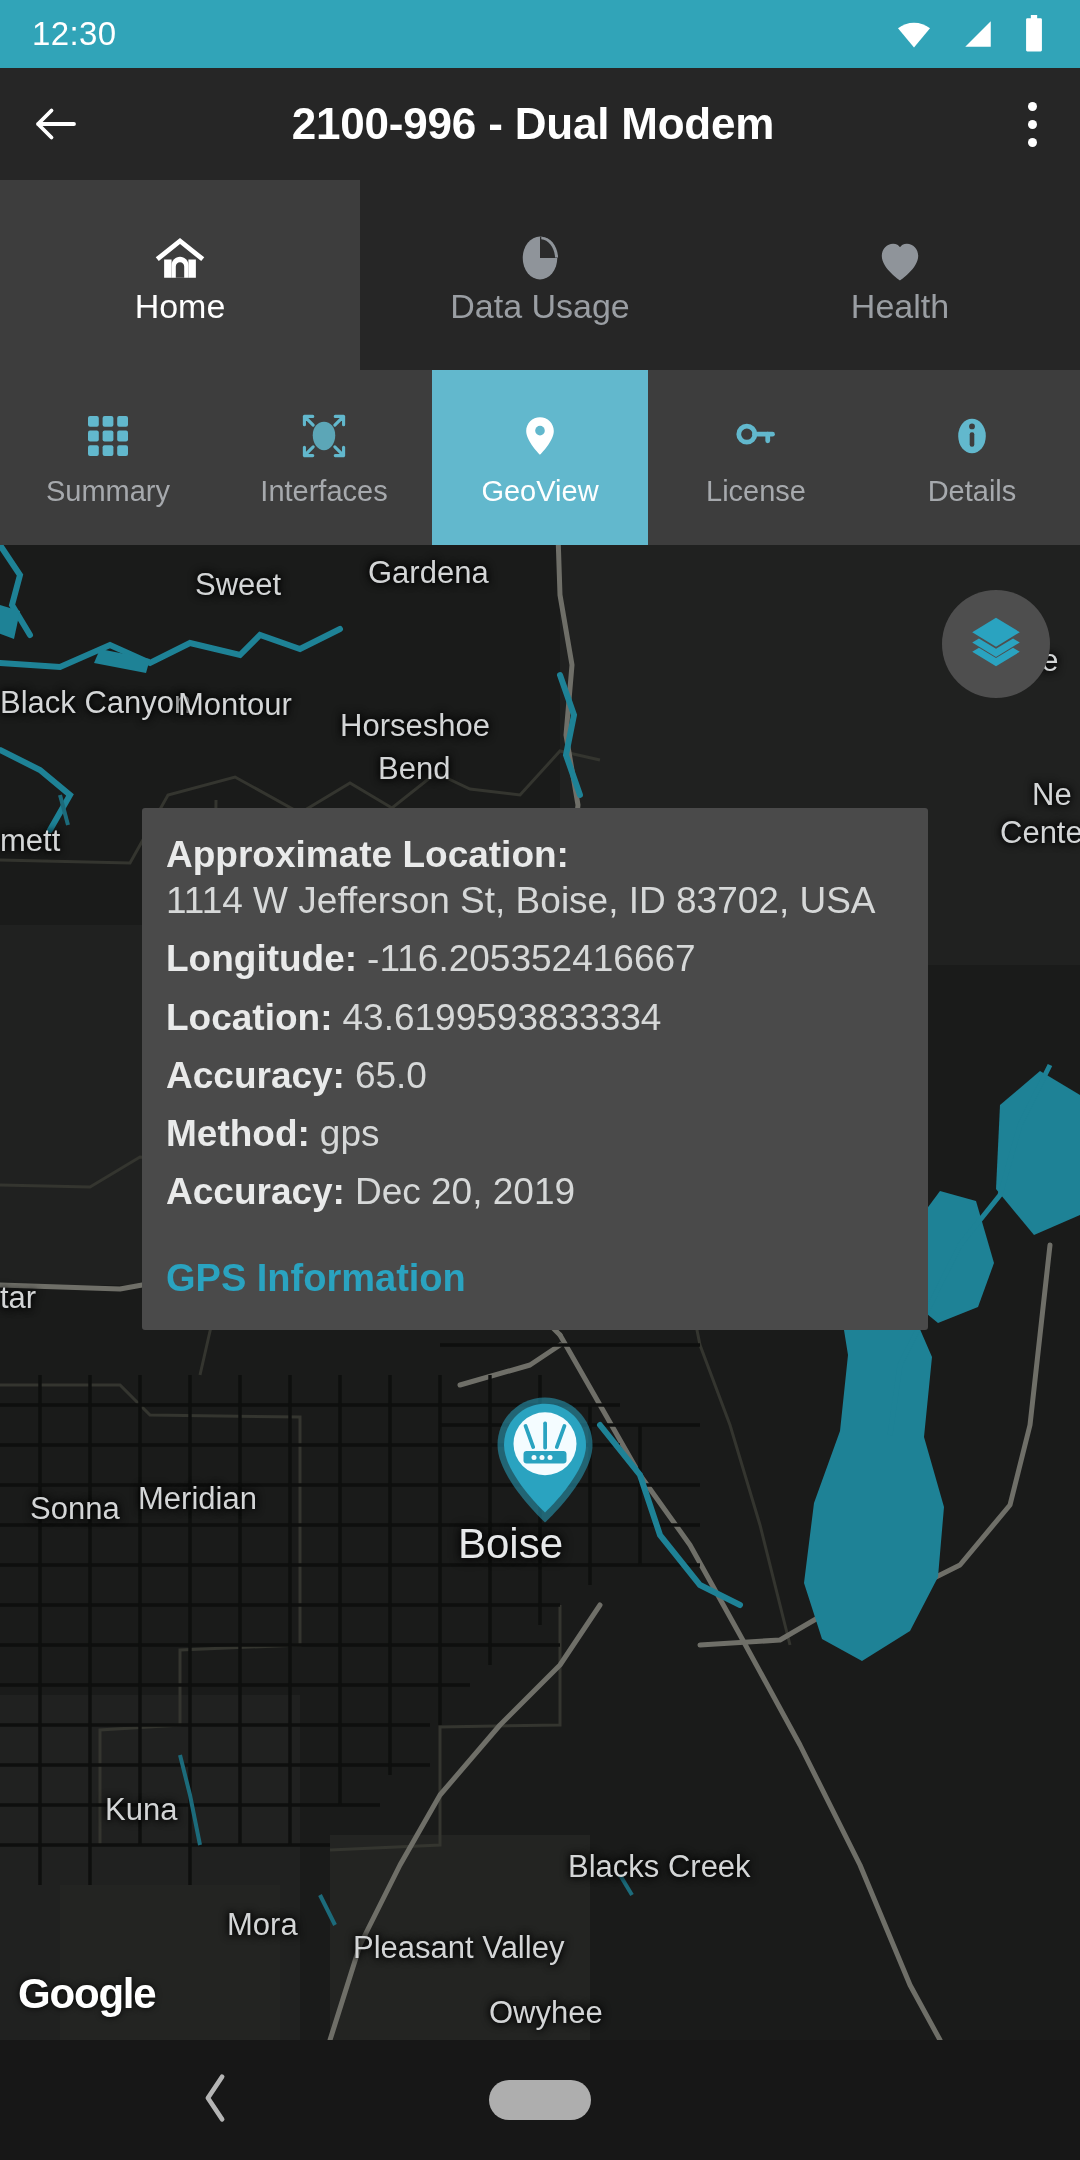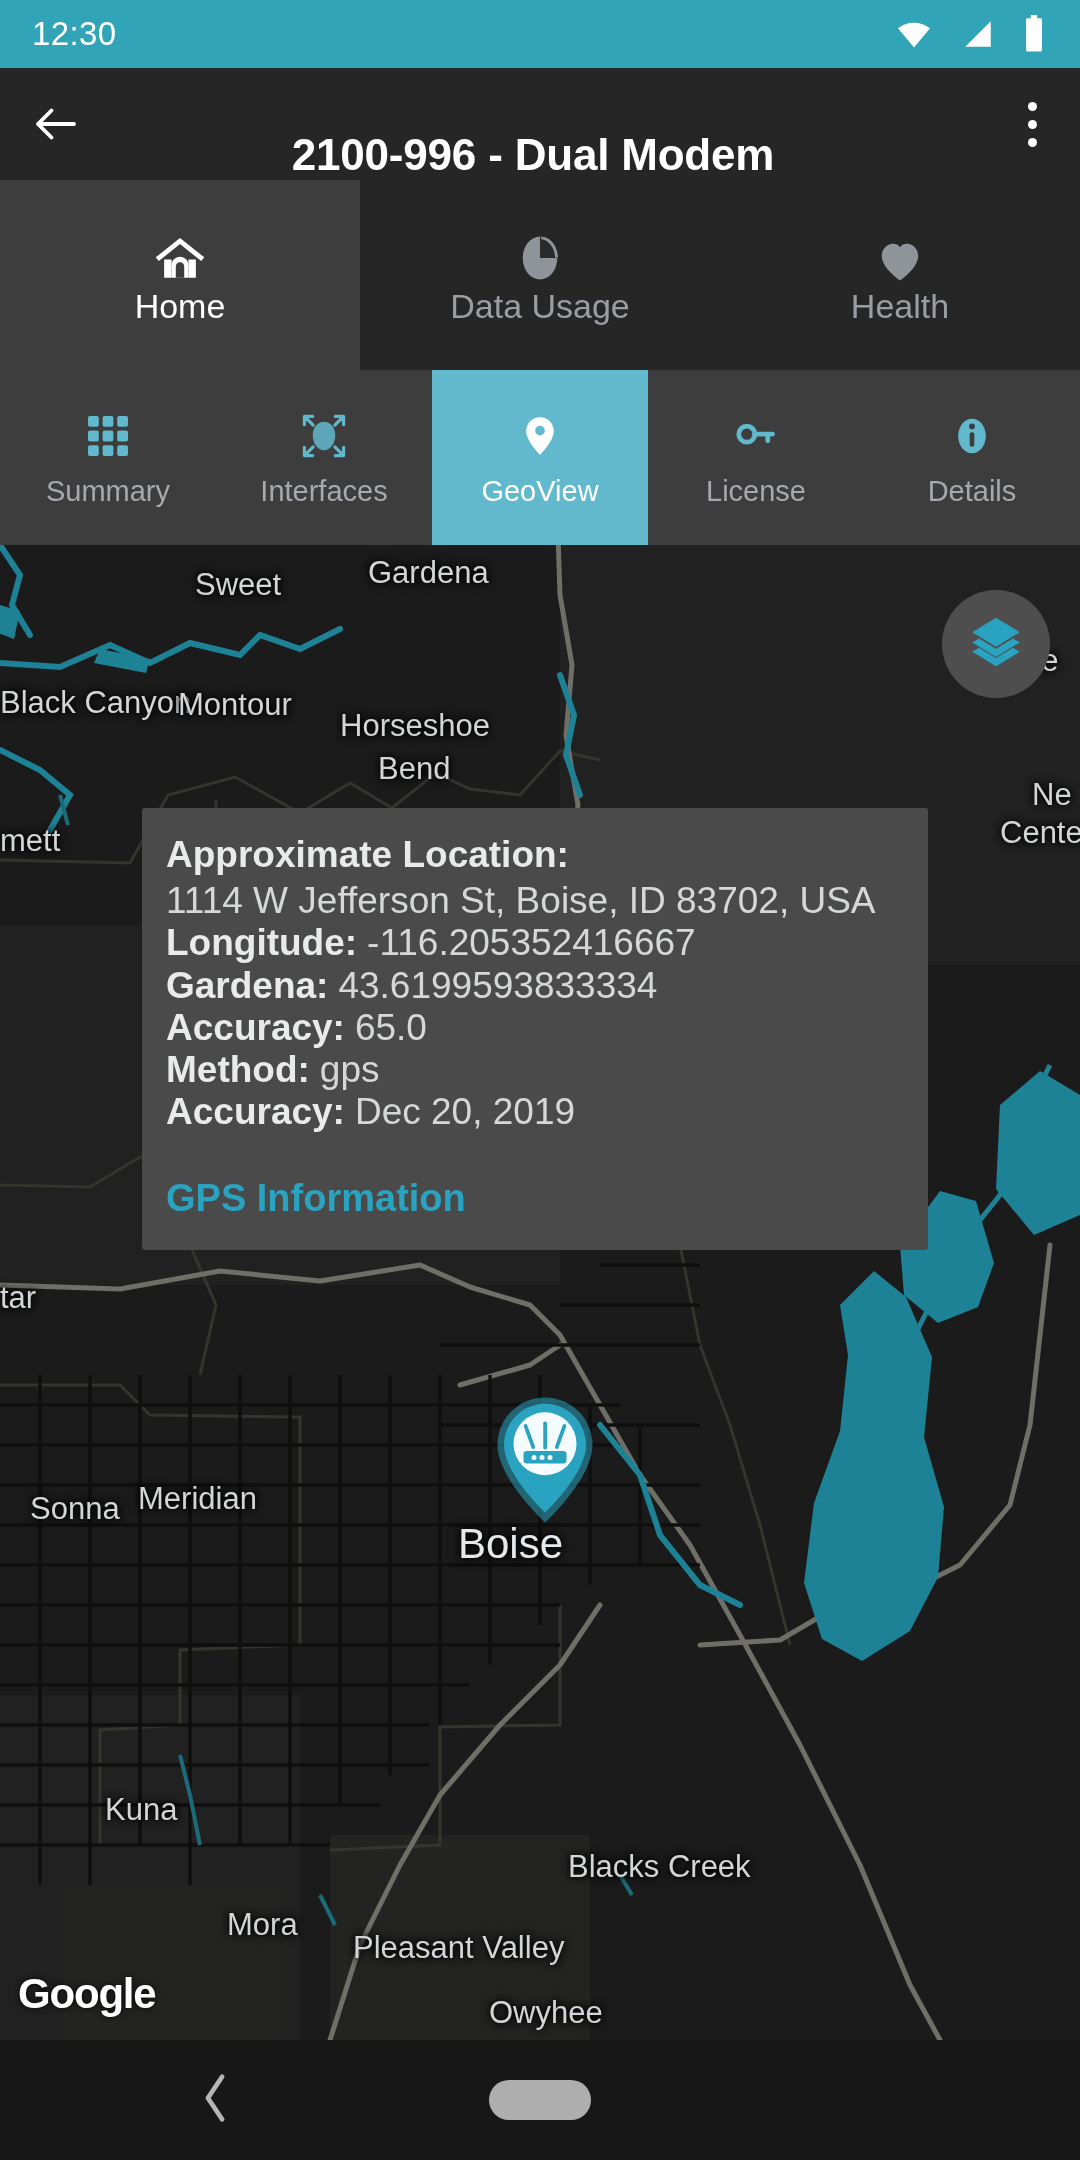--- a/index.html
+++ b/index.html
@@ -14,21 +14,21 @@
     background:#31a4b8; display:flex; align-items:center;
     padding:0 34px 0 32px;
   }
   .status-time{ color:#ffffff; font-size:33px; letter-spacing:.4px; font-weight:400; }
   .status-icons{ margin-left:auto; display:flex; align-items:center; gap:26px; }
   .status-icons svg{ display:block; }
 
   
   .appbar{
     position:absolute; top:68px; left:0; width:1080px; height:112px;
-    background:#262626; display:flex; align-items:flex-end;
+    background:#262626; display:flex; align-items:center;
   }
   .appbar-back{ width:112px; height:112px; display:flex; align-items:center; justify-content:center; }
   .appbar-title{
     flex:1; text-align:center; color:#ffffff; font-size:44px; font-weight:700;
     letter-spacing:-.2px; margin-left:-14px; padding-right:16px;
   }
   .appbar-menu{ width:96px; height:112px; display:flex; align-items:center; justify-content:center; }
   .dot{ width:9px; height:9px; border-radius:50%; background:#fff; display:block; }
   .dots{ display:flex; flex-direction:column; gap:9px; align-items:center; }
 
@@ -89,21 +89,21 @@
     font-family:"Liberation Sans", sans-serif;
   }
 
   
   .info-card{
     position:absolute; left:142px; top:808px; width:786px;
     background:#4a4a4a; border-radius:3px; padding:26px 24px 30px 24px;
   }
   .ic-title{ color:#e9eaea; font-size:37px; font-weight:700; line-height:1.14; }
   .ic-address{ color:#d6d8d8; font-size:37px; line-height:1.14; margin-top:4px; }
-  .ic-row{ margin-top:0; font-size:37px; line-height:1.14; white-space:nowrap; }
+  .ic-row{ margin-top:16px; font-size:37px; line-height:1.14; white-space:nowrap; }
   .ic-row .k{ color:#e9eaea; font-weight:700; }
   .ic-row .v{ color:#d6d8d8; margin-left:10px; }
   .ic-link{ color:#2aa3c0; font-size:38px; font-weight:700; margin-top:44px; }
 
   
   .navbar{
     position:absolute; left:0; bottom:0; width:1080px; height:120px;
     background:#171717; display:flex; align-items:center;
   }
   .nav-back{ position:absolute; left:200px; top:50%; transform:translateY(-50%); }
@@ -408,21 +408,21 @@
   </div>
 
   <div class="info-card">
     <div class="ic-title">Approximate Location:</div>
     <div class="ic-address">1114 W Jefferson St, Boise, ID 83702, USA</div>
 
     <div class="ic-row">
       <span class="k">Longitude:</span><span class="v">-116.205352416667</span>
     </div>
     <div class="ic-row">
-      <span class="k">Gardena:</span><span class="v">43.6199593833334</span>
+      <span class="k">Location:</span><span class="v">43.6199593833334</span>
     </div>
     <div class="ic-row">
       <span class="k">Accuracy:</span><span class="v">65.0</span>
     </div>
     <div class="ic-row">
       <span class="k">Method:</span><span class="v">gps</span>
     </div>
     <div class="ic-row">
       <span class="k">Accuracy:</span><span class="v">Dec 20, 2019</span>
     </div>

